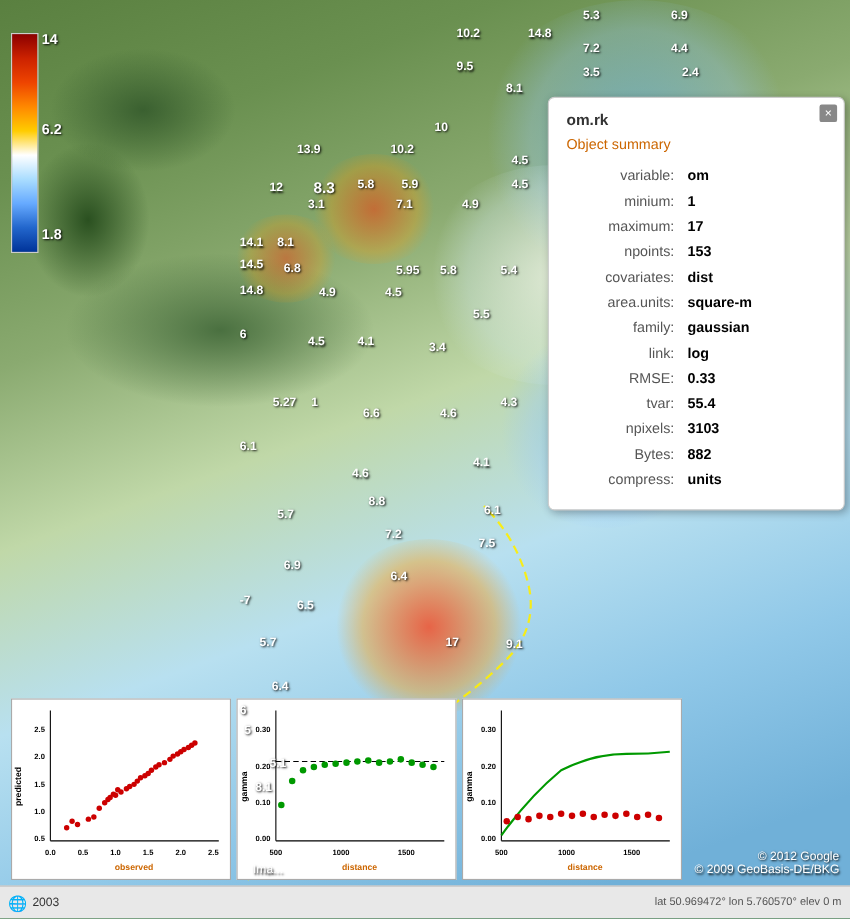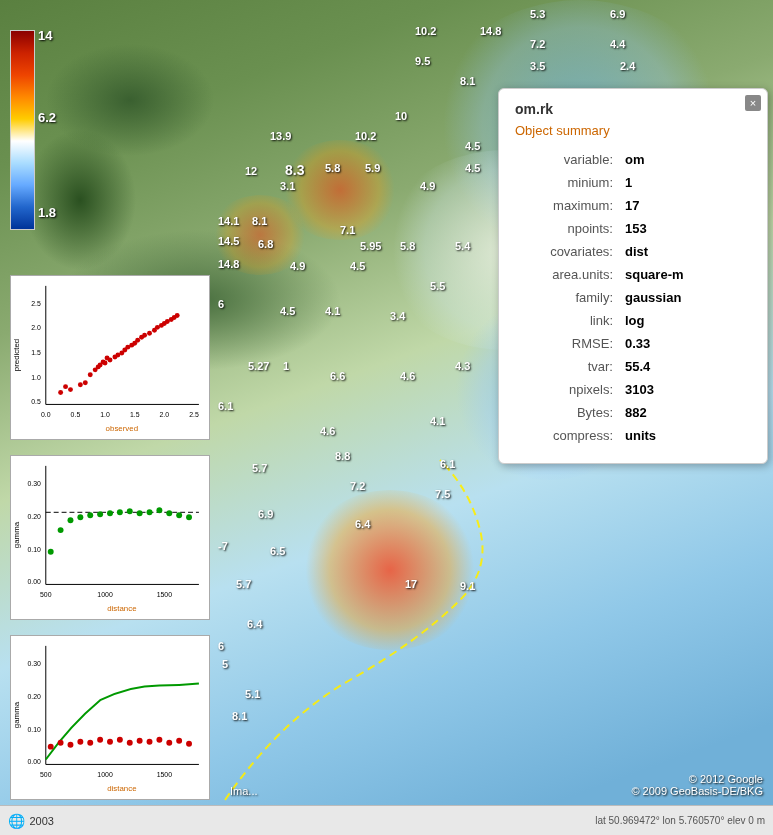--- a/index.html
+++ b/index.html
@@ -33,22 +33,23 @@
     .legend-14 { top: 28px; }
     .legend-62 { top: 110px; }
     .legend-18 { top: 205px; }
 
     
     .charts-panel {
       position: absolute;
       bottom: 35px;
       left: 10px;
       display: flex;
-      flex-direction: column;
-      gap: 15px;
+      flex-direction: row;
+      gap: 5px;
+      font-weight: bold;
     }
 
     .chart-box {
       width: 200px;
       height: 165px;
       background: white;
       border: 1px solid #aaa;
       position: relative;
       overflow: hidden;
     }
@@ -363,21 +364,21 @@
     <span style="position: absolute; left: 270px; top: 130px; color: white; font-size: 11px; font-weight: bold; text-shadow: rgba(0, 0, 0, 0.9) 1px 1px 2px;">13.9</span>
     <span style="position: absolute; left: 355px; top: 130px; color: white; font-size: 11px; font-weight: bold; text-shadow: rgba(0, 0, 0, 0.9) 1px 1px 2px;">10.2</span>
     <span style="position: absolute; left: 465px; top: 140px; color: white; font-size: 11px; font-weight: bold; text-shadow: rgba(0, 0, 0, 0.9) 1px 1px 2px;">4.5</span>
     <span style="position: absolute; left: 540px; top: 140px; color: white; font-size: 11px; font-weight: bold; text-shadow: rgba(0, 0, 0, 0.9) 1px 1px 2px;">2</span>
     <span style="position: absolute; left: 245px; top: 165px; color: white; font-size: 11px; font-weight: bold; text-shadow: rgba(0, 0, 0, 0.9) 1px 1px 2px;">12</span>
     <span style="position: absolute; left: 285px; top: 162px; color: white; font-size: 14px; font-weight: bold; text-shadow: rgba(0, 0, 0, 0.9) 1px 1px 2px;">8.3</span>
     <span style="position: absolute; left: 325px; top: 162px; color: white; font-size: 11px; font-weight: bold; text-shadow: rgba(0, 0, 0, 0.9) 1px 1px 2px;">5.8</span>
     <span style="position: absolute; left: 365px; top: 162px; color: white; font-size: 11px; font-weight: bold; text-shadow: rgba(0, 0, 0, 0.9) 1px 1px 2px;">5.9</span>
     <span style="position: absolute; left: 465px; top: 162px; color: white; font-size: 11px; font-weight: bold; text-shadow: rgba(0, 0, 0, 0.9) 1px 1px 2px;">4.5</span>
     <span style="position: absolute; left: 280px; top: 180px; color: white; font-size: 11px; font-weight: bold; text-shadow: rgba(0, 0, 0, 0.9) 1px 1px 2px;">3.1</span>
-    <span style="position: absolute; left: 340px; top: 180px; color: white; font-size: 11px; font-weight: bold; text-shadow: rgba(0, 0, 0, 0.9) 1px 1px 2px; margin-top: 44px;">7.1</span>
+    <span style="position: absolute; left: 360px; top: 180px; color: white; font-size: 11px; font-weight: bold; text-shadow: rgba(0, 0, 0, 0.9) 1px 1px 2px;">7.1</span>
     <span style="position: absolute; left: 420px; top: 180px; color: white; font-size: 11px; font-weight: bold; text-shadow: rgba(0, 0, 0, 0.9) 1px 1px 2px;">4.9</span>
     <span style="position: absolute; left: 530px; top: 180px; color: white; font-size: 11px; font-weight: bold; text-shadow: rgba(0, 0, 0, 0.9) 1px 1px 2px;">4.5</span>
     <span style="position: absolute; left: 218px; top: 215px; color: white; font-size: 11px; font-weight: bold; text-shadow: rgba(0, 0, 0, 0.9) 1px 1px 2px;">14.1</span>
     <span style="position: absolute; left: 252px; top: 215px; color: white; font-size: 11px; font-weight: bold; text-shadow: rgba(0, 0, 0, 0.9) 1px 1px 2px;">8.1</span>
     <span style="position: absolute; left: 218px; top: 235px; color: white; font-size: 11px; font-weight: bold; text-shadow: rgba(0, 0, 0, 0.9) 1px 1px 2px;">14.5</span>
     <span style="position: absolute; left: 258px; top: 238px; color: white; font-size: 11px; font-weight: bold; text-shadow: rgba(0, 0, 0, 0.9) 1px 1px 2px;">6.8</span>
     <span style="position: absolute; left: 360px; top: 240px; color: white; font-size: 11px; font-weight: bold; text-shadow: rgba(0, 0, 0, 0.9) 1px 1px 2px;">5.95</span>
     <span style="position: absolute; left: 400px; top: 240px; color: white; font-size: 11px; font-weight: bold; text-shadow: rgba(0, 0, 0, 0.9) 1px 1px 2px;">5.8</span>
     <span style="position: absolute; left: 455px; top: 240px; color: white; font-size: 11px; font-weight: bold; text-shadow: rgba(0, 0, 0, 0.9) 1px 1px 2px;">5.4</span>
     <span style="position: absolute; left: 530px; top: 230px; color: white; font-size: 11px; font-weight: bold; text-shadow: rgba(0, 0, 0, 0.9) 1px 1px 2px;">4.5</span>

